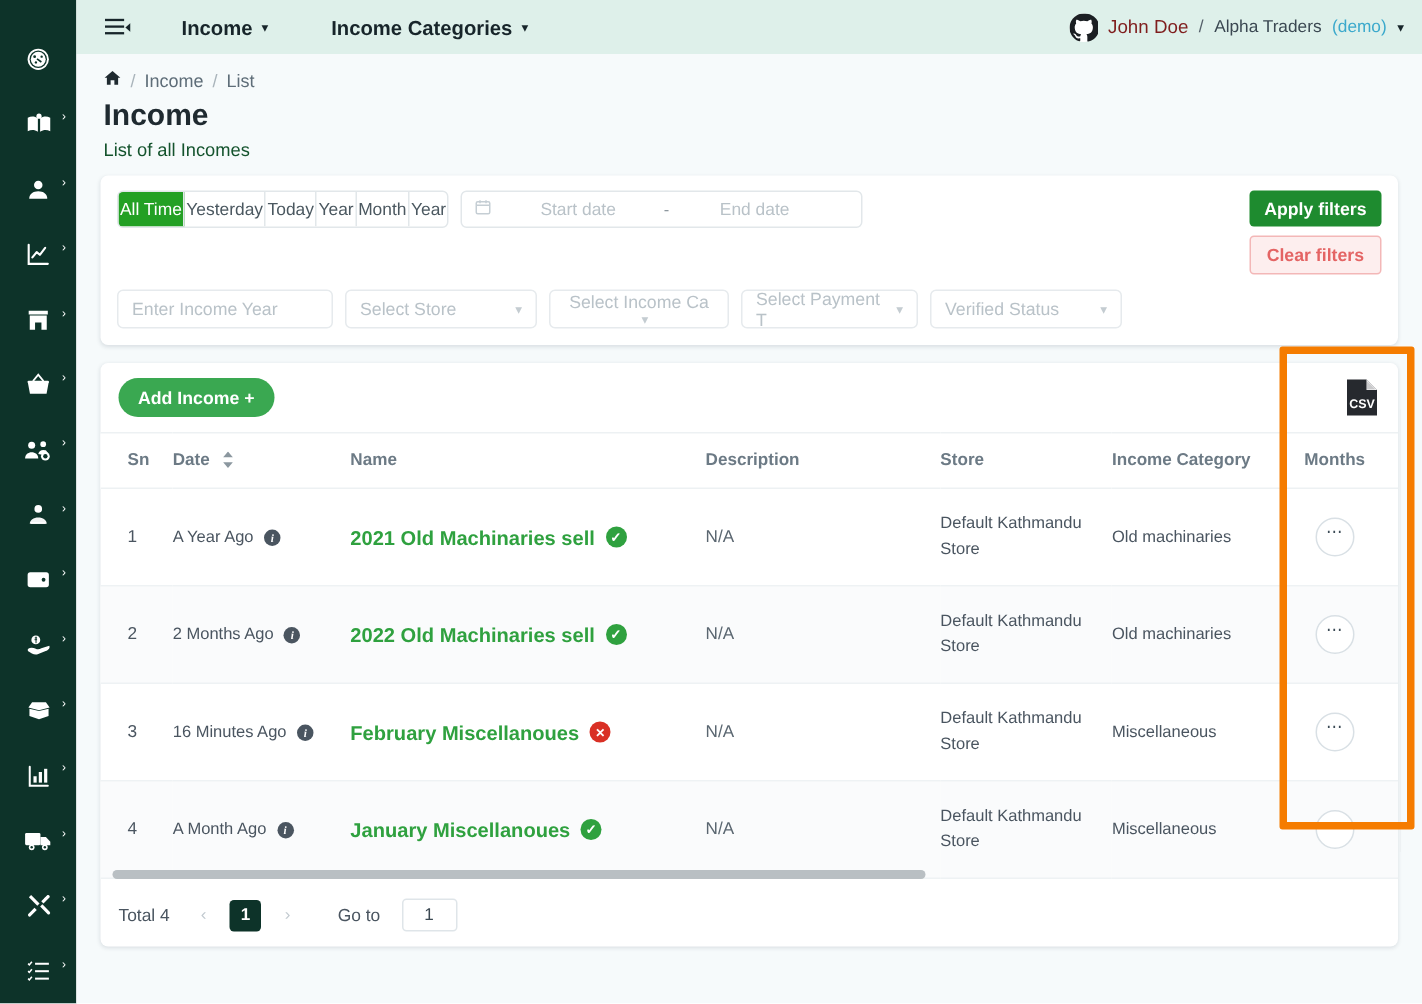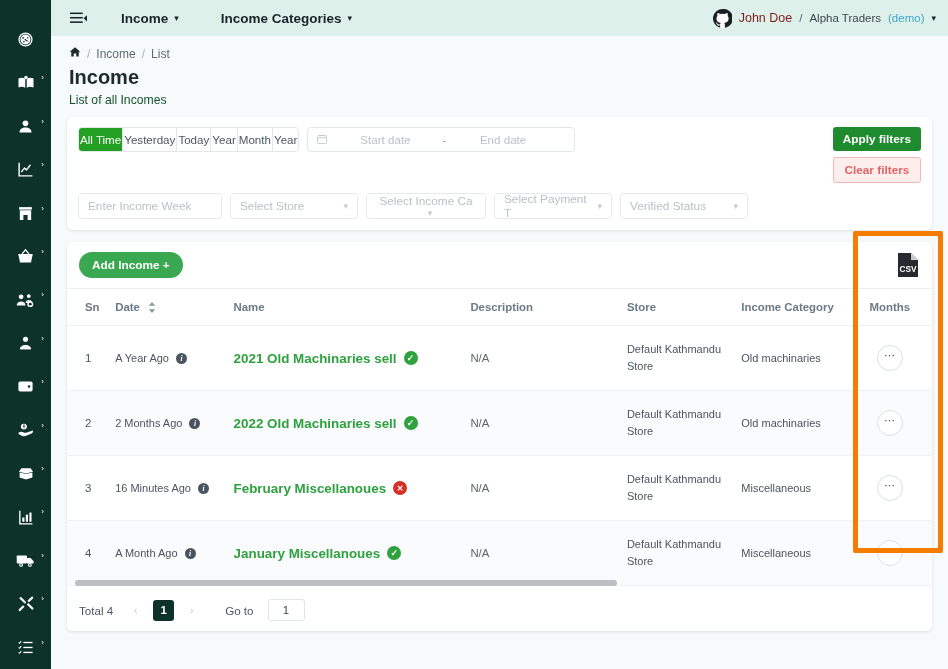--- a/index.html
+++ b/index.html
@@ -437,21 +437,21 @@
             <span class="dr-dash">-</span>
             <span class="ph dr-end">End date</span>
           </div>
           <div class="btn-col">
             <button class="btn-apply">Apply filters</button>
             <button class="btn-clear">Clear filters</button>
           </div>
         </div>
         <div class="filter-row2">
           <div class="fld w-name">
-            <span>Enter Income Week</span>
+            <span>Enter Income Year</span>
           </div>
           <div class="fld sel w-store">
             <span>Select Store</span>
             <span class="dchev">▾</span>
           </div>
           <div class="fld sel w-cat">
             <span>Select Income Ca</span>
             <span class="dchev">▾</span>
           </div>
           <div class="fld sel w-pay">

